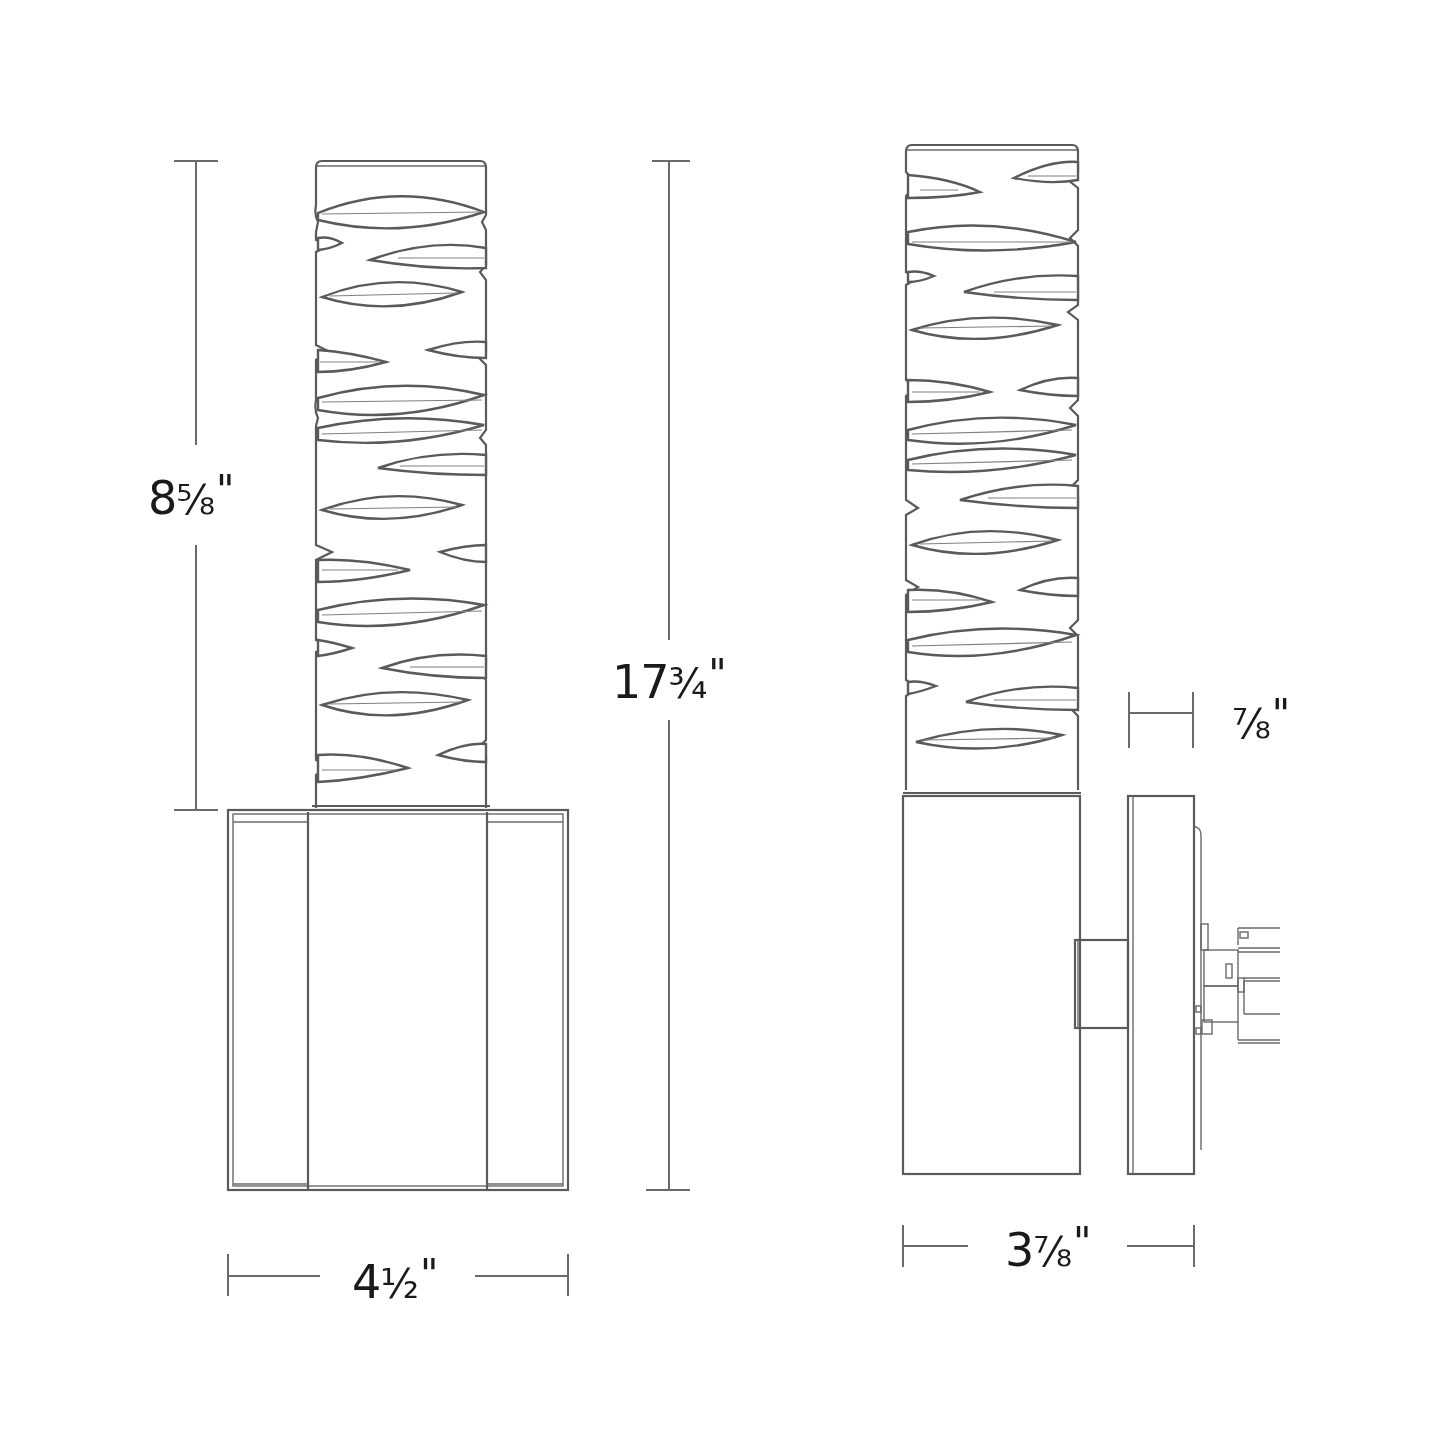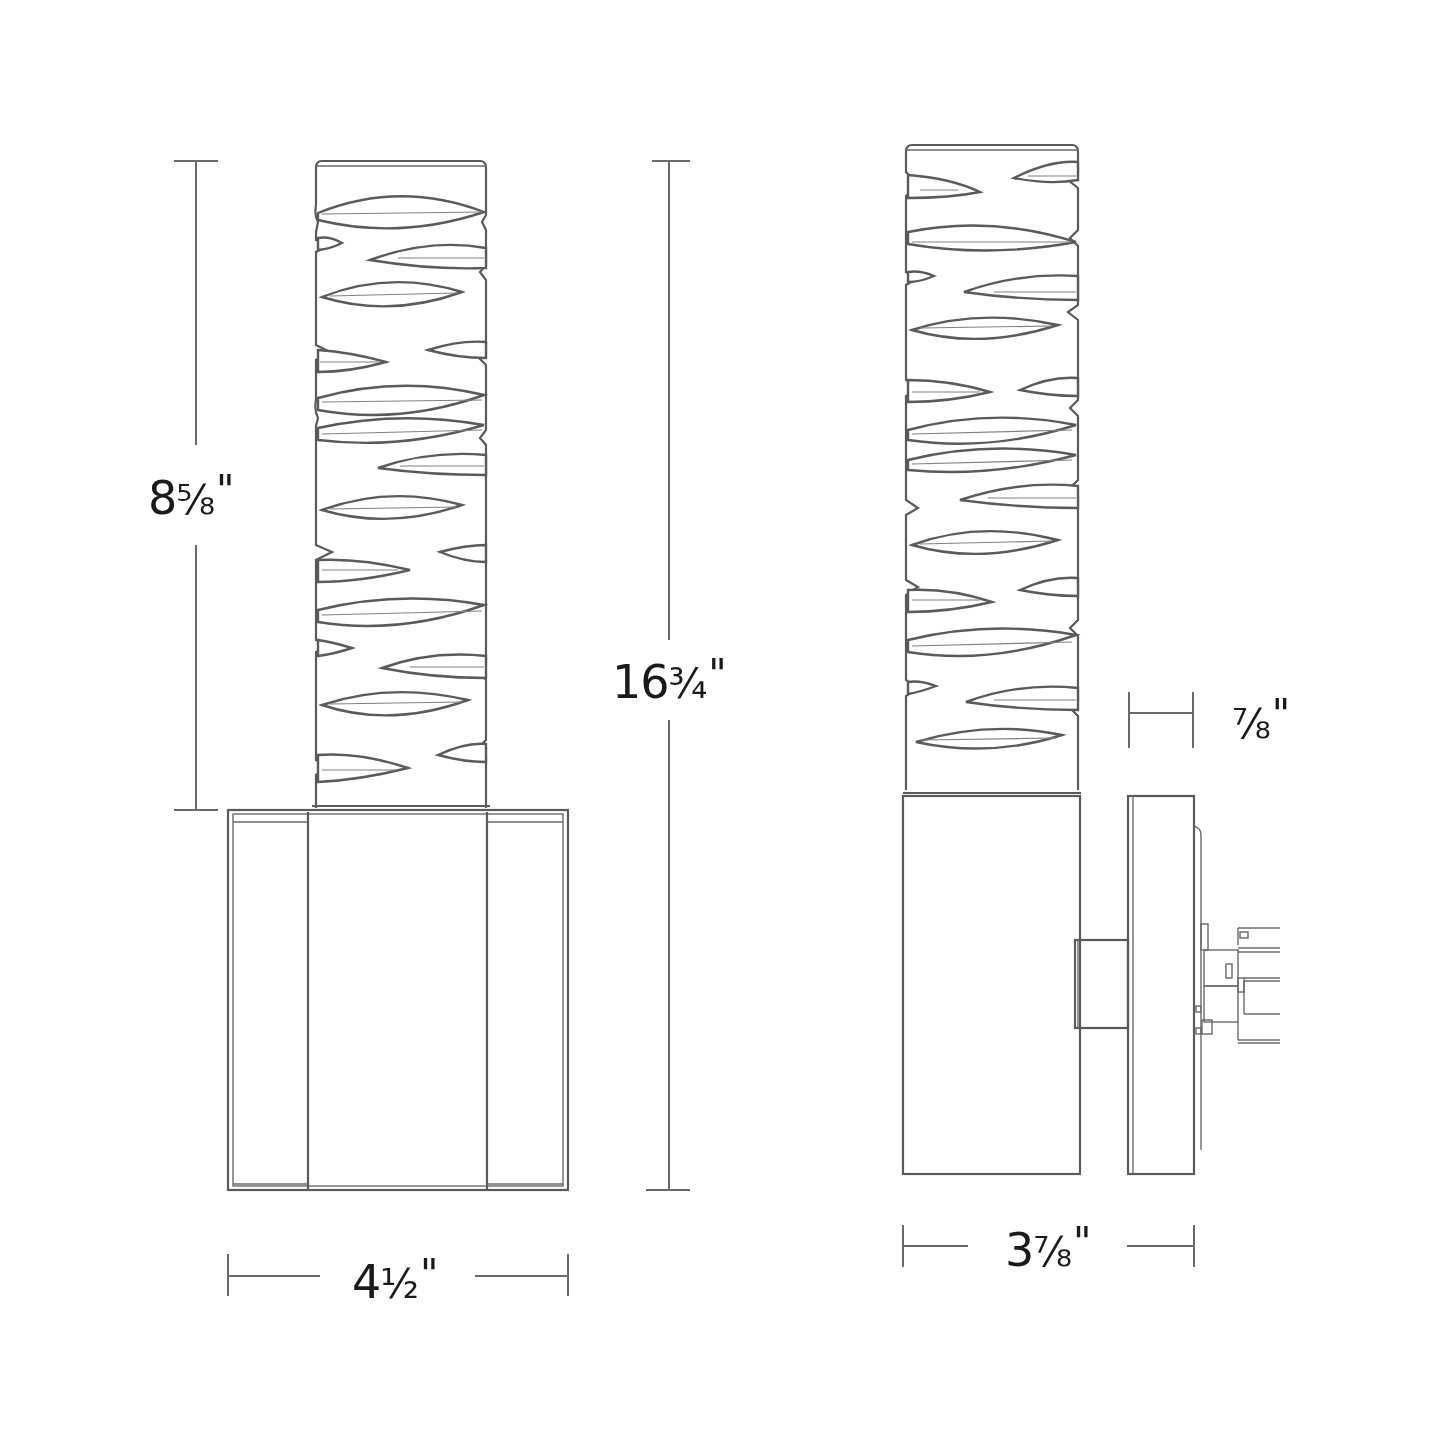--- a/index.html
+++ b/index.html
@@ -272,21 +272,21 @@
       <line class="dim" x1="1194" y1="1225" x2="1194" y2="1267"></line>
     </g>
   </g>
 </svg>
 
 <div class="label" style="left:148px; top:470px;">
   <span class="whole">8</span><span class="frac">⅝</span><span class="inch">"</span>
 </div>
 
 <div class="label" style="left:612px; top:654px;">
-  <span class="whole">16</span><span class="frac">¾</span><span class="inch">"</span>
+  <span class="whole">17</span><span class="frac">¾</span><span class="inch">"</span>
 </div>
 
 <div class="label" style="left:352px; top:1254px;">
   <span class="whole">4</span><span class="frac">½</span><span class="inch">"</span>
 </div>
 
 <div class="label" style="left:1005px; top:1222px;">
   <span class="whole">3</span><span class="frac">⅞</span><span class="inch">"</span>
 </div>
 

